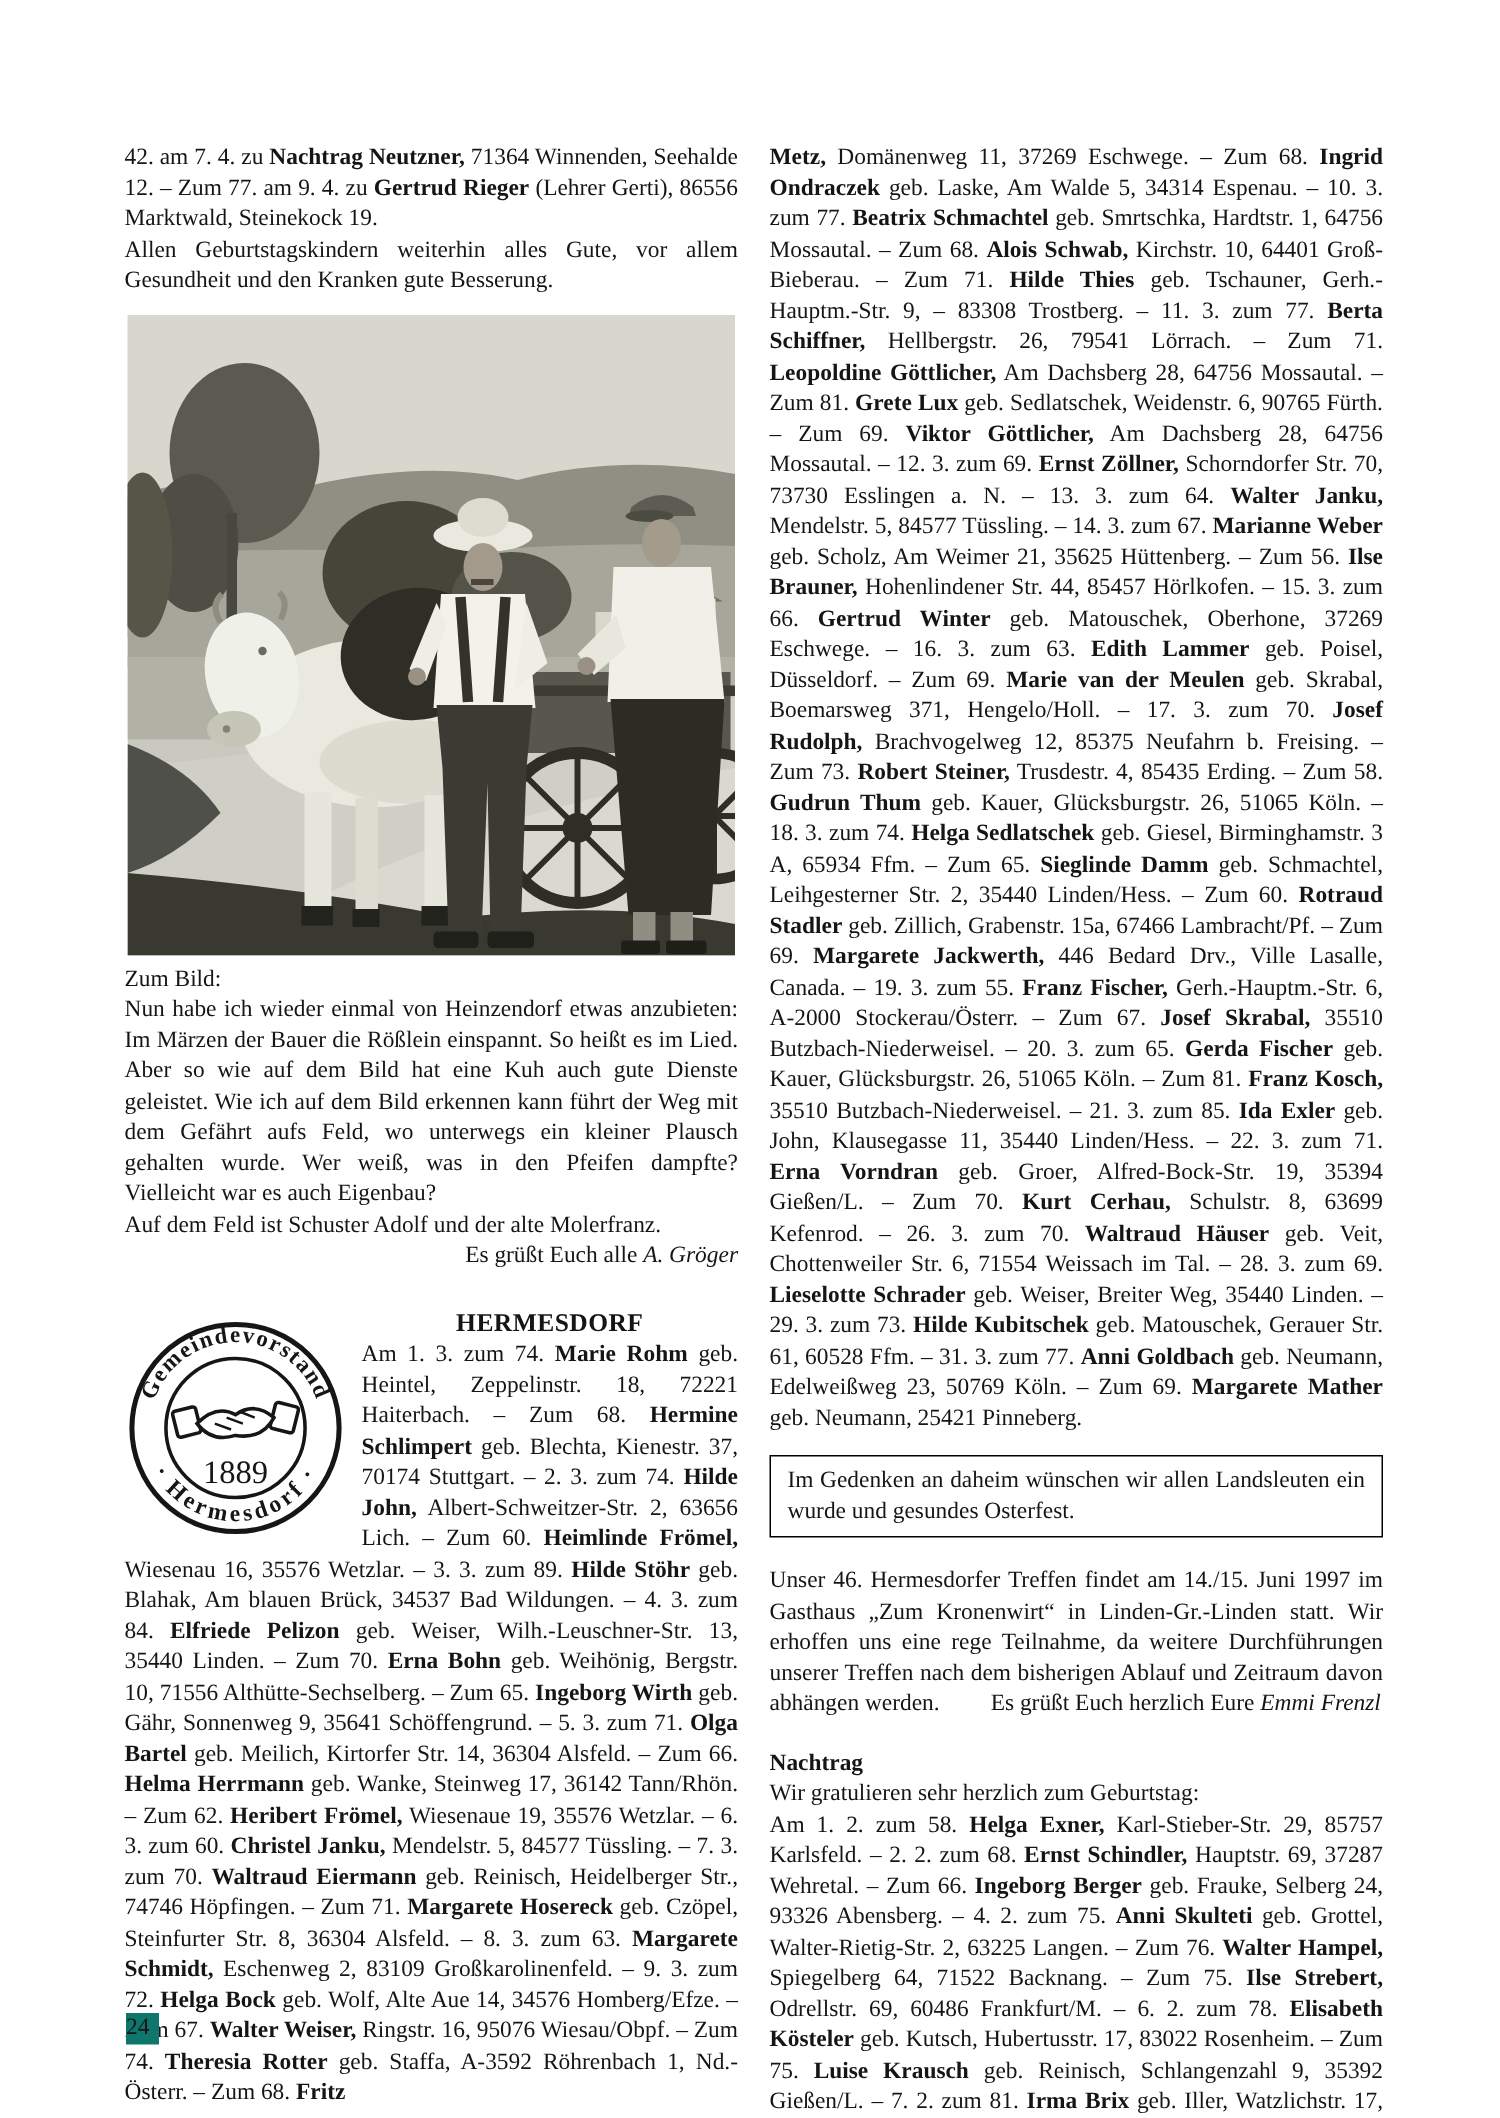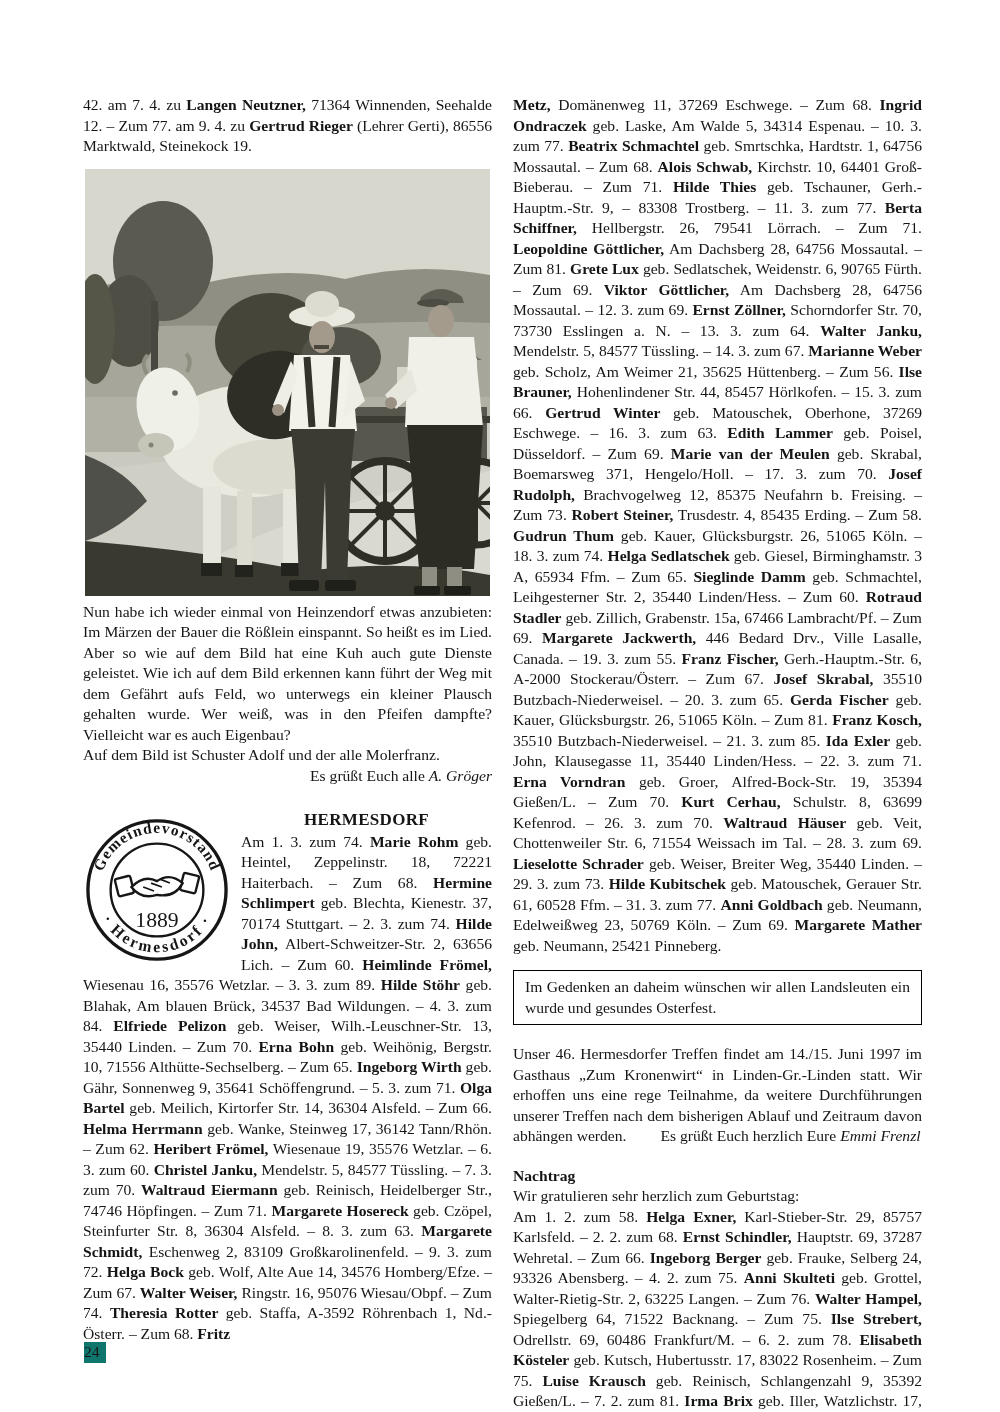--- a/index.html
+++ b/index.html
@@ -27,21 +27,22 @@
   .nachtrag-heading{font-weight:bold;margin:19px 0 0 0;}
   .pagenum{position:absolute;left:84px;top:1342px;background:#0f766e;padding:0 6px 0 0;}
 </style>
 </head>
 <body>
 
 <div class="page">
 
   <div class="col">
 
-    <p class="para"><span>42. am 7. 4. zu </span><span class="b">Langen Neutzner,</span><span> 71364 Winnenden, Seehalde 12. – Zum 77. am 9. 4. zu </span><span class="b">Gertrud Rieger</span><span> (Lehrer Gerti), 86556 Marktwald, Steinekock 19.</span></p>
+    <p class="para"><span>42. am 7. 4. zu </span><span class="b">Nachtrag Neutzner,</span><span> 71364 Winnenden, Seehalde 12. – Zum 77. am 9. 4. zu </span><span class="b">Gertrud Rieger</span><span> (Lehrer Gerti), 86556 Marktwald, Steinekock 19.</span></p>
+    <p class="para">Allen Geburtstagskindern weiterhin alles Gute, vor allem Gesundheit und den Kranken gute Besserung.</p>
 
     <div class="photo-wrap">
       <svg width="405" height="427" viewBox="0 0 405 427">
         <rect width="405" height="427" fill="#c9c9c0"></rect>
         <rect width="405" height="150" fill="#d7d7ce"></rect>
 
         <path d="M0,122 Q60,102 120,114 Q200,96 260,110 Q330,92 405,106 L405,215 L0,215 Z" fill="#8f8f84"></path>
         <path d="M0,162 Q100,152 200,160 Q300,150 405,154 L405,235 L0,235 Z" fill="#a6a69a"></path>
 
         <path d="M344,191 L370,176 L397,191 Z" fill="#707065"></path>
@@ -111,22 +112,23 @@
         <path d="M326,200 L300,226 L311,240 L332,222 Z" fill="#e7e7de"></path>
         <circle cx="306" cy="234" r="6" fill="#9a9183"></circle>
         <path d="M322,256 L398,256 L389,400 L334,400 Z" fill="#2c2c25"></path>
         <rect x="337" y="398" width="15" height="23" fill="#8e8e82"></rect>
         <rect x="362" y="398" width="15" height="23" fill="#8e8e82"></rect>
         <rect x="329" y="417" width="26" height="9" rx="2" fill="#1f1f1a"></rect>
         <rect x="359" y="417" width="27" height="9" rx="2" fill="#1f1f1a"></rect>
       </svg>
     </div>
 
+    <p class="para">Zum Bild:</p>
     <p class="para">Nun habe ich wieder einmal von Heinzendorf etwas anzubieten: Im Märzen der Bauer die Rößlein einspannt. So heißt es im Lied. Aber so wie auf dem Bild hat eine Kuh auch gute Dienste geleistet. Wie ich auf dem Bild erkennen kann führt der Weg mit dem Gefährt aufs Feld, wo unterwegs ein kleiner Plausch gehalten wurde. Wer weiß, was in den Pfeifen dampfte? Vielleicht war es auch Eigenbau?</p>
-    <p class="para">Auf dem Bild ist Schuster Adolf und der alle Molerfranz.</p>
+    <p class="para">Auf dem Feld ist Schuster Adolf und der alte Molerfranz.</p>
     <p class="caption-sig"><span>Es grüßt Euch alle </span><span class="i">A. Gröger</span></p>
 
     <div class="h-section">
       <div class="seal">
         <svg width="148" height="148" viewBox="0 0 150 150">
           <circle cx="75" cy="75" r="70" fill="#ffffff" stroke="#161616" stroke-width="3.4"></circle>
           <circle cx="75" cy="75" r="47" fill="none" stroke="#161616" stroke-width="2.4"></circle>
           <defs>
             <path id="sealTop" d="M 17,75 A 58,58 0 1 1 133,75" fill="none"></path>
             <path id="sealBottom" d="M 12,75 A 63,63 0 0 0 138,75" fill="none"></path>

